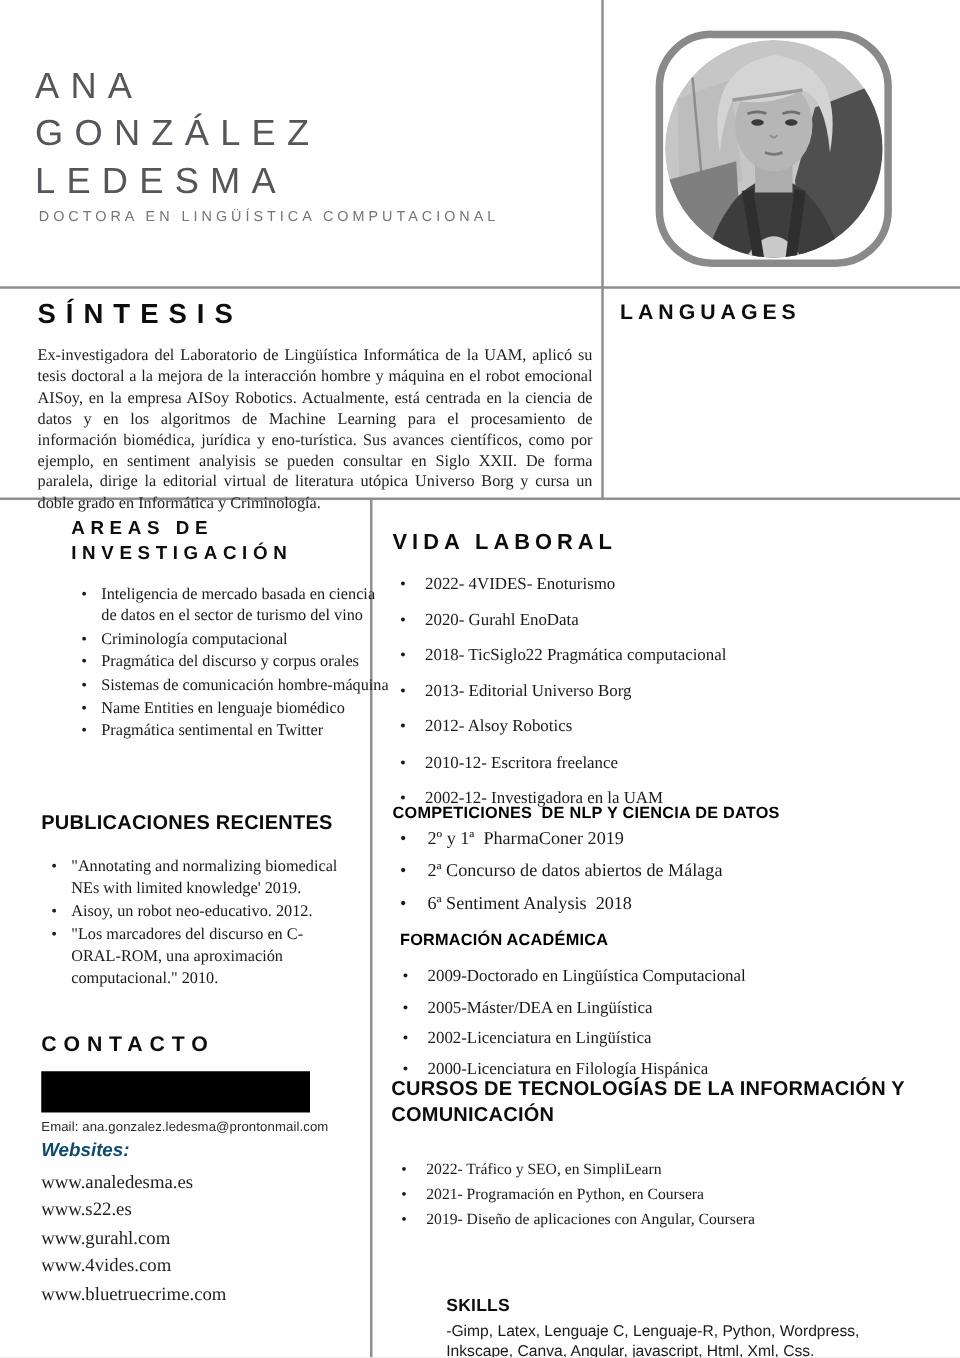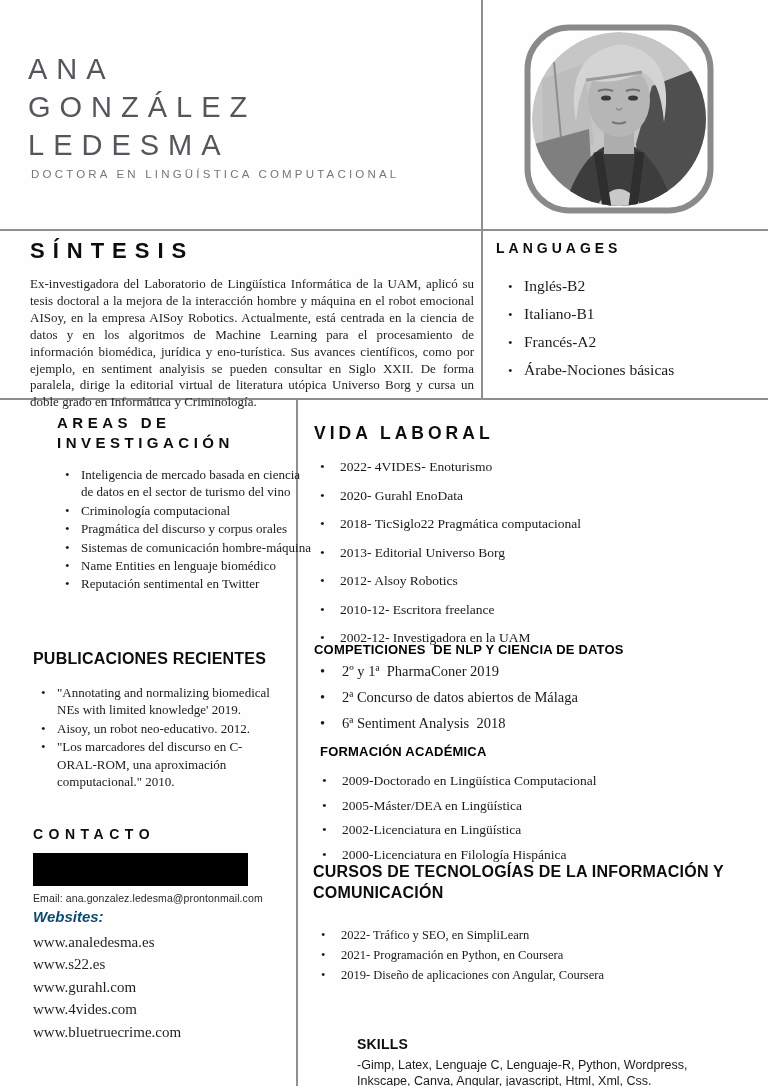--- a/index.html
+++ b/index.html
@@ -9,21 +9,21 @@
 
   
   .line{background:#8f8f8f;}
 
   
   .name{font-size:29px;line-height:38px;letter-spacing:9px;color:#54565b;font-weight:400;}
   .subtitle{font-size:11.5px;letter-spacing:3.2px;color:#74767b;font-weight:400;}
 
   
   .h-big{font-size:22px;font-weight:700;letter-spacing:8px;color:#0d0d0d;}
-  .h-mid{font-size:14px;font-weight:700;letter-spacing:4px;color:#0d0d0d;}
+  .h-mid{font-size:17px;font-weight:700;letter-spacing:4px;color:#0d0d0d;}
   .h-small{font-size:15px;font-weight:700;letter-spacing:4.5px;line-height:20px;color:#0d0d0d;}
   .h-cond{font-size:16px;font-weight:700;letter-spacing:0.2px;color:#0d0d0d;}
   .h-cond2{font-size:13px;font-weight:700;letter-spacing:0.2px;color:#000000;}
   .pre{white-space:pre-wrap;}
 
   
   .para{font-family:"Liberation Serif",serif;font-size:13px;line-height:16.9px;
         text-align:justify;color:#1f1f1f;}
 
   
@@ -100,38 +100,32 @@
     </svg>
   </div>
 
   <div class="abs" style="left:30px;top:238px;width:444px;">
     <div class="h-big">SÍNTESIS</div>
     <div class="para" style="margin-top:12px;">Ex-investigadora del Laboratorio de Lingüística Informática de la UAM, aplicó su tesis doctoral a la mejora de la interacción hombre y máquina en el robot emocional AISoy, en la empresa AISoy Robotics. Actualmente, está centrada en la ciencia de datos y en los algoritmos de Machine Learning para el procesamiento de información biomédica, jurídica y eno-turística. Sus avances científicos, como por ejemplo, en sentiment analyisis se pueden consultar en Siglo XXII. De forma paralela, dirige la editorial virtual de literatura utópica Universo Borg y cursa un doble grado en Informática y Criminología.</div>
   </div>
 
   <div class="abs" style="left:496px;top:240px;width:262px;">
     <div class="h-mid">LANGUAGES</div>
-    <ul class="blist lang-list" style="margin-top:16px;padding-left:10px;">
-      <li>Inglés-B2</li>
-      <li>Italiano-B1</li>
-      <li>Francés-A2</li>
-      <li>Árabe-Nociones básicas</li>
-    </ul>
   </div>
 
   <div class="abs" style="left:33px;top:413px;width:254px;margin-left:24px;">
     <div class="h-small">AREAS DE</div>
     <div class="h-small">INVESTIGACIÓN</div>
     <ul class="blist areas-list" style="margin-top:13px;padding-left:6px;">
       <li>Inteligencia de mercado basada en ciencia de datos en el sector de turismo del vino</li>
       <li>Criminología computacional</li>
       <li>Pragmática del discurso y corpus orales</li>
       <li>Sistemas de comunicación hombre-máquina</li>
       <li>Name Entities en lenguaje biomédico</li>
-      <li>Reputación sentimental en Twitter</li>
+      <li>Pragmática sentimental en Twitter</li>
     </ul>
   </div>
 
   <div class="abs" style="left:33px;top:650px;width:244px;">
     <div class="h-cond">PUBLICACIONES RECIENTES</div>
     <ul class="blist pub-list" style="margin-top:16px;padding-left:6px;">
       <li>"Annotating and normalizing biomedical NEs with limited knowledge' 2019.</li>
       <li>Aisoy, un robot neo-educativo. 2012.</li>
       <li>"Los marcadores del discurso en C-ORAL-ROM, una aproximación computacional." 2010.</li>
     </ul>

